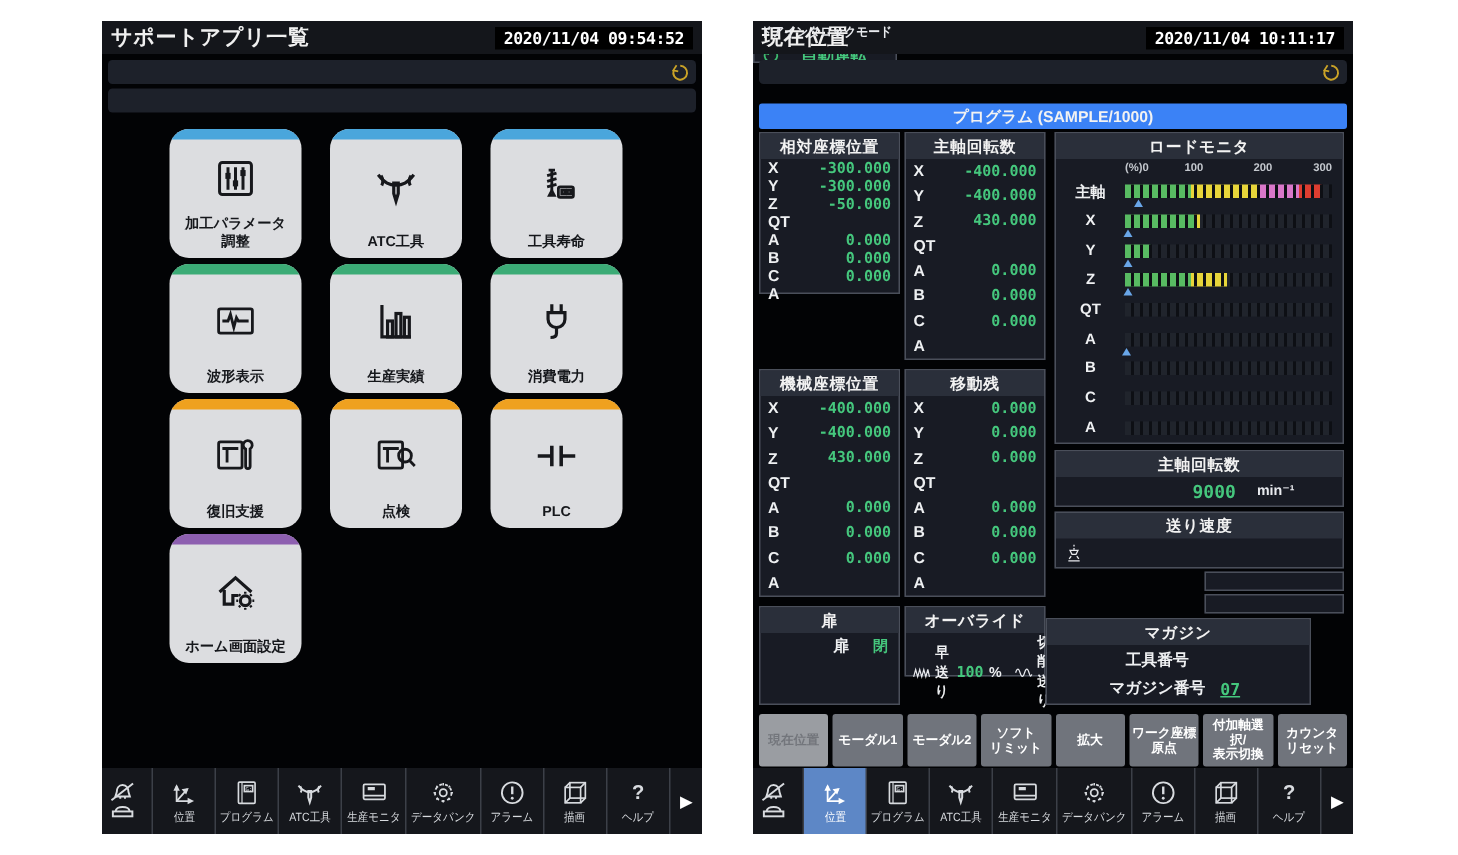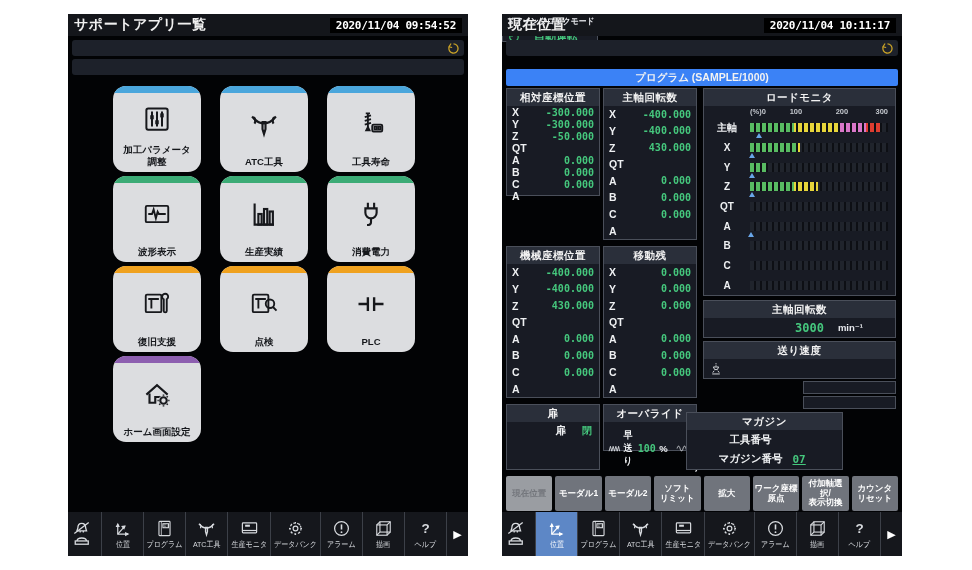--- a/index.html
+++ b/index.html
@@ -97,21 +97,21 @@
   .feed-row .ico{width:14px;height:14px;color:#e8eaee;}
 
   #ilk-box{left:201px;top:367px;width:96px;height:28px;background:#181b24;border:1px solid #4a4f5a;box-sizing:border-box;}
   .ilk-h{color:#e8eaee;font-size:8.5px;font-weight:bold;text-align:center;margin-top:1px;transform:scaleX(.92);white-space:nowrap;}
   .ilk-row{display:flex;align-items:center;gap:14px;padding-left:5px;margin-top:1px;}
   .ilk-row .ico{width:12px;height:12px;}
   .ilk-row .gval{font-size:11px;}
   #ilk-empty{left:301px;top:367px;width:93px;height:28px;position:absolute;display:flex;flex-direction:column;gap:2px;}
   #ilk-empty>div{flex:1;background:#181b24;border:1px solid #4a4f5a;box-sizing:border-box;}
 
-  #mag-box{left:184px;top:398px;width:157px;height:58px;}
+  #mag-box{left:195px;top:398px;width:177px;height:58px;}
   .mag-row{flex:1;display:flex;align-items:center;justify-content:center;gap:10px;}
   .mag-lab{color:#eef0f2;font-size:10.5px;font-weight:bold;}
   .mag-row .gval{font-size:11px;min-width:18px;text-decoration:underline;}
 
   .btn-row{position:absolute;left:4px;right:4px;top:462px;height:35px;display:flex;gap:3px;}
   .fbtn{flex:1;background:#70747c;border-radius:2px;color:#fff;font-size:8.5px;font-weight:bold;
         display:flex;align-items:center;justify-content:center;text-align:center;line-height:1.12;
         white-space:pre-line;cursor:pointer;}
   .fbtn.current{background:#9a9da2;color:#73767c;}
 </style>
@@ -629,21 +629,21 @@
             <div class="lbar">
               <i class="lgap"></i>
             </div>
           </div>
         </div>
     </div>
 
     <div class="sbox" id="spd-box">
       <div class="sbox-h">主軸回転数</div>
       <div class="spd-row">
-        <span class="gval">3000</span>
+        <span class="gval">9000</span>
         <span class="unit">min⁻¹</span>
       </div>
     </div>
 
     <div class="sbox" id="feed-box">
       <div class="sbox-h">送り速度</div>
       <div class="feed-row">
         <span class="ico">
             <svg viewBox="0 0 24 24" fill="none" stroke="currentColor" stroke-width="1.5">
               <path d="M12 2v6.5" stroke-dasharray="2 1.6"></path>

